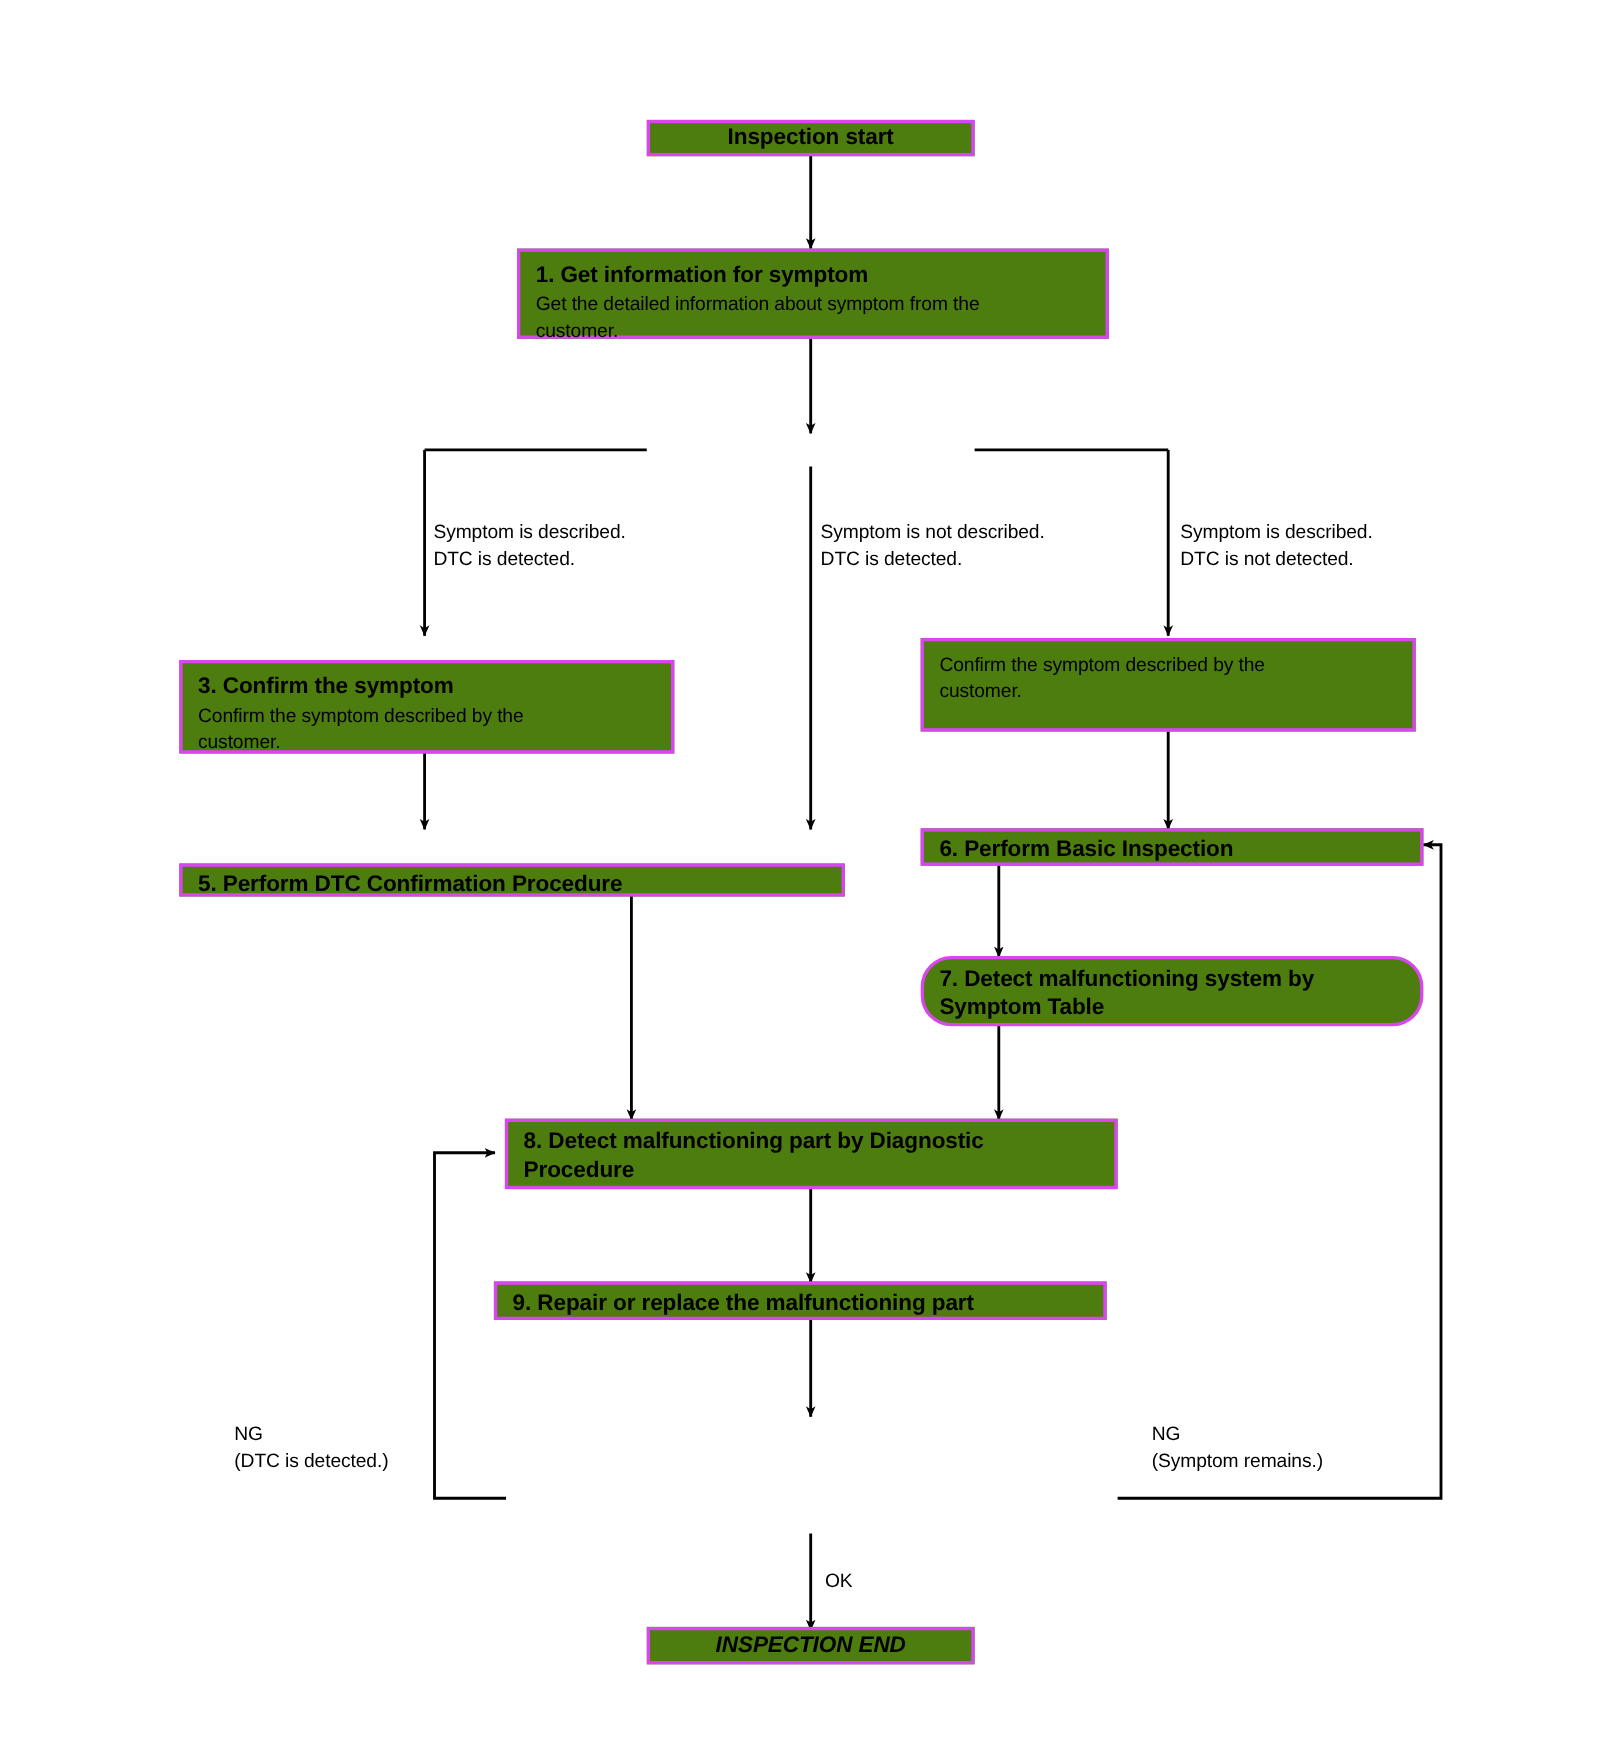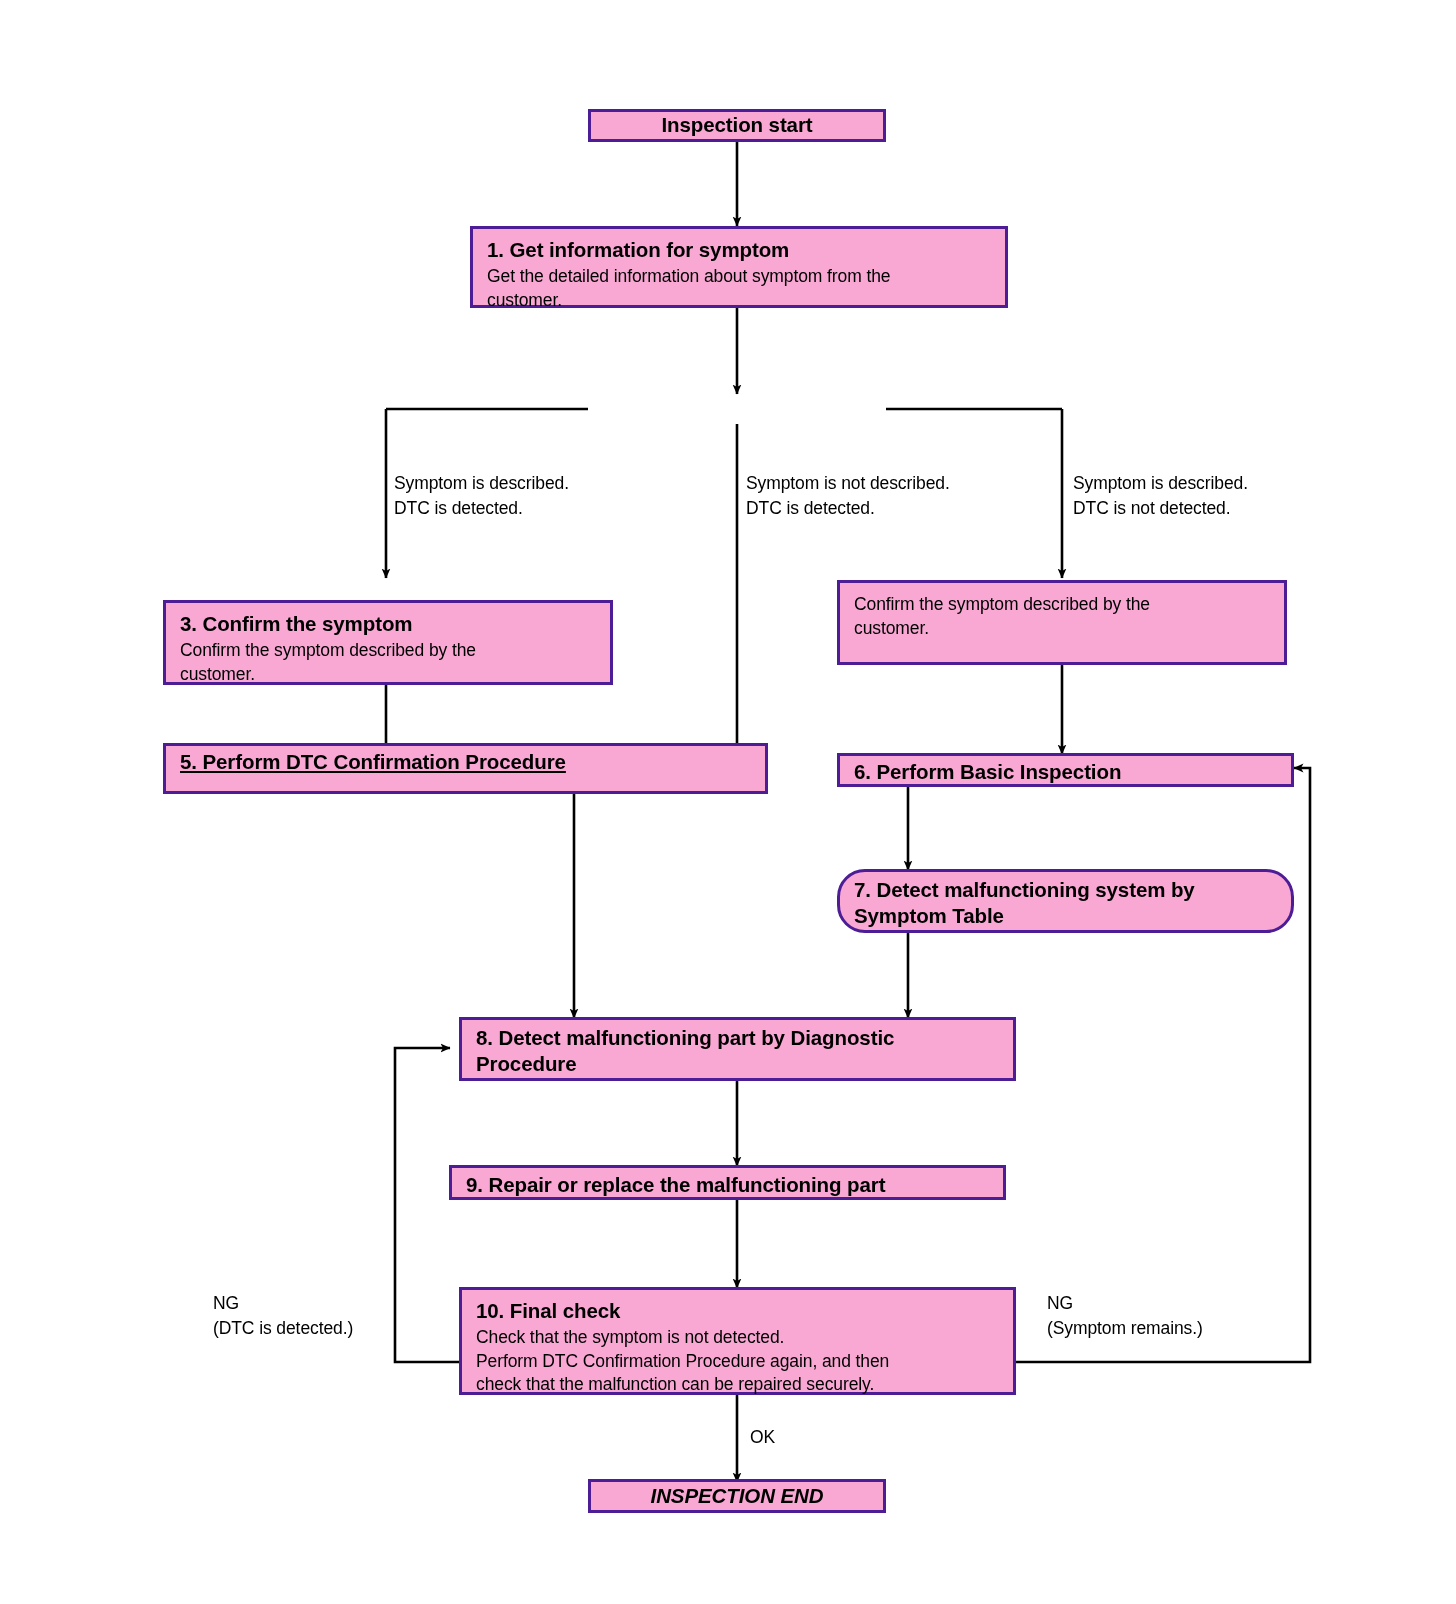--- a/index.html
+++ b/index.html
@@ -19,22 +19,22 @@
     position: absolute;
     left: 0;
     top: 0;
     width: 1456px;
     height: 1604px;
     pointer-events: none;
   }
   .node {
     position: absolute;
     box-sizing: border-box;
-    border: 3px solid #4c1d95;
-    background: #f9a8d4;
+    border: 3px solid #d946ef;
+    background: #4d7c0f;
     padding: 8px 14px 10px 14px;
   }
   .node.center {
     display: flex;
     align-items: center;
     justify-content: center;
     padding: 0;
   }
   .node-title {
     font-size: 20.5px;
@@ -122,21 +122,21 @@
     <div class="node-title">3. Confirm the symptom</div>
     <div class="node-body">Confirm the symptom described by the
 customer.</div>
   </div>
 
   <div class="node" style="left:837px; top:580px; width:450px; height:85px;">
     <div class="node-body">Confirm the symptom described by the
 customer.</div>
   </div>
 
-  <div class="node" style="left:163px; top:743px; width:605px; height:51px; padding-top:3px;text-decoration:underline;">
+  <div class="node" style="left:163px; top:785px; width:605px; height:30px; padding-top:3px;">
     <div class="node-title">5. Perform DTC Confirmation Procedure</div>
   </div>
 
   <div class="node" style="left:837px; top:753px; width:457px; height:34px; padding-top:3px;">
     <div class="node-title">6. Perform Basic Inspection</div>
   </div>
 
   <div class="node" style="left:837px; top:869px; width:457px; height:64px; padding-top:5px;border-radius:28px;">
     <div class="node-title">7. Detect malfunctioning system by
      Symptom Table</div>
@@ -144,26 +144,20 @@
 
   <div class="node" style="left:459px; top:1017px; width:557px; height:64px; padding-top:5px;">
     <div class="node-title">8. Detect malfunctioning part by Diagnostic
      Procedure</div>
   </div>
 
   <div class="node" style="left:449px; top:1165px; width:557px; height:35px; padding-top:4px;">
     <div class="node-title">9. Repair or replace the malfunctioning part</div>
   </div>
 
-  <div class="node" style="left:459px; top:1287px; width:557px; height:108px;">
-    <div class="node-title">10. Final check</div>
-    <div class="node-body">Check that the symptom is not detected.
-Perform DTC Confirmation Procedure again, and then
-check that the malfunction can be repaired securely.</div>
-  </div>
 
   <div class="node center" style="left:588px; top:1479px; width:298px; height:34px;font-style:italic;">
     <div class="node-title">INSPECTION END</div>
   </div>
 
   <div class="edge-label" style="left:394px; top:471px;">Symptom is described.
 DTC is detected.</div>
 
   <div class="edge-label" style="left:746px; top:471px;">Symptom is not described.
 DTC is detected.</div>

